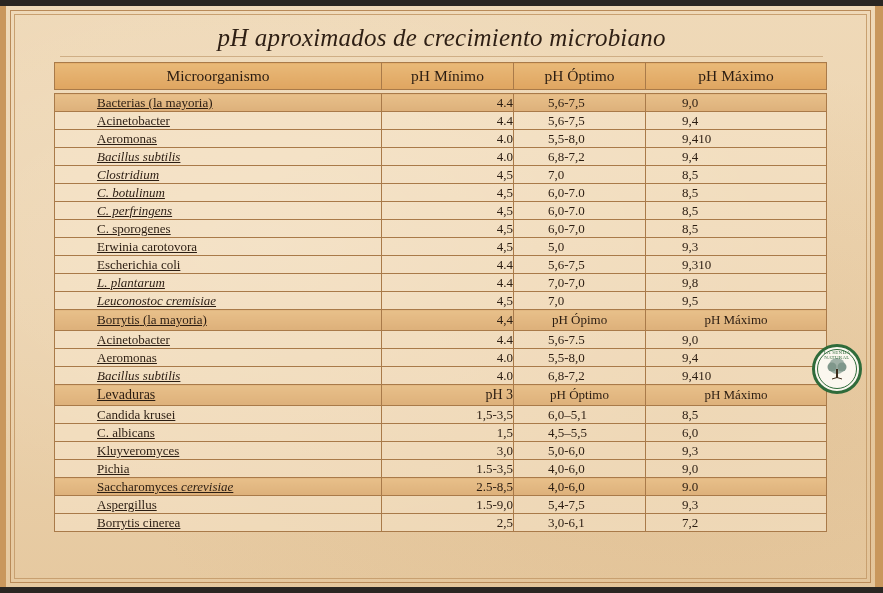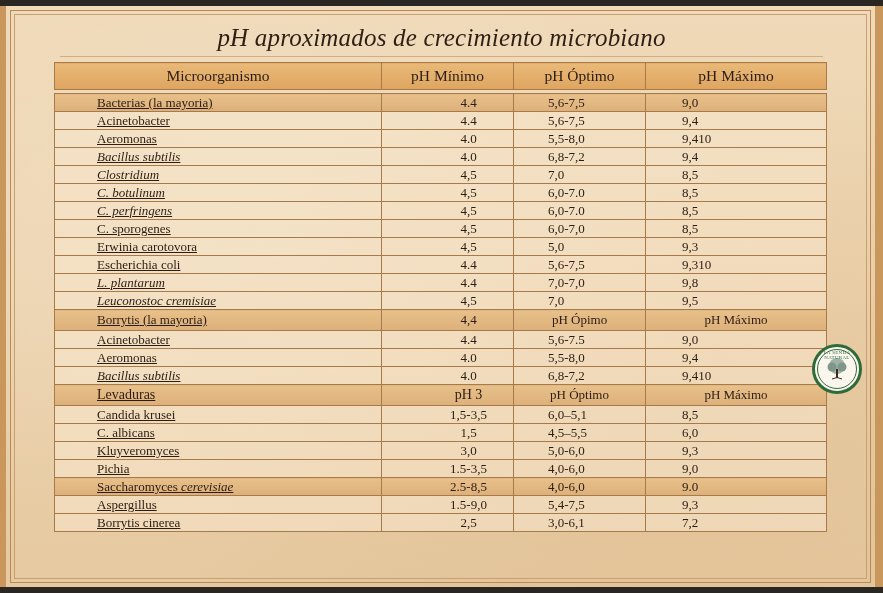--- a/index.html
+++ b/index.html
@@ -55,21 +55,21 @@
     background:linear-gradient(180deg,#e9b978,#dfa560);
     text-align:center;
   }
   table.ph tr.gap td { height:3px; line-height:3px; border-left:none; border-right:none; background:transparent; }
   table.ph tr.band td {
     background:linear-gradient(180deg,#e8c08a,#ddb07a);
   }
   table.ph tr.band.sub td { height:20px; line-height:20px; }
   table.ph tr.row td { background:rgba(248,232,206,0.55); }
   table.ph td.name { padding-left:42px; text-align:left;text-decoration:underline; }
-  table.ph td.min  { padding-left:42px; text-align:center; }
+  table.ph td.min  { padding-left:42px; text-align:right; }
   table.ph td.opt  { padding-left:34px; text-align:left; }
   table.ph td.max  { padding-left:36px; text-align:left; }
   table.ph td.hdr  { font-size:13px; text-align:center; padding-left:0; }
   table.ph td.hdr-left { font-size:14px; }
   .it { font-style:italic; }
   .badge {
     position:absolute; left:812px; top:344px; width:50px; height:50px; border-radius:50%;
     background:#fbf7ef; border:3px solid #2f6b3a; box-sizing:border-box;
     display:flex; align-items:center; justify-content:center;
   }

